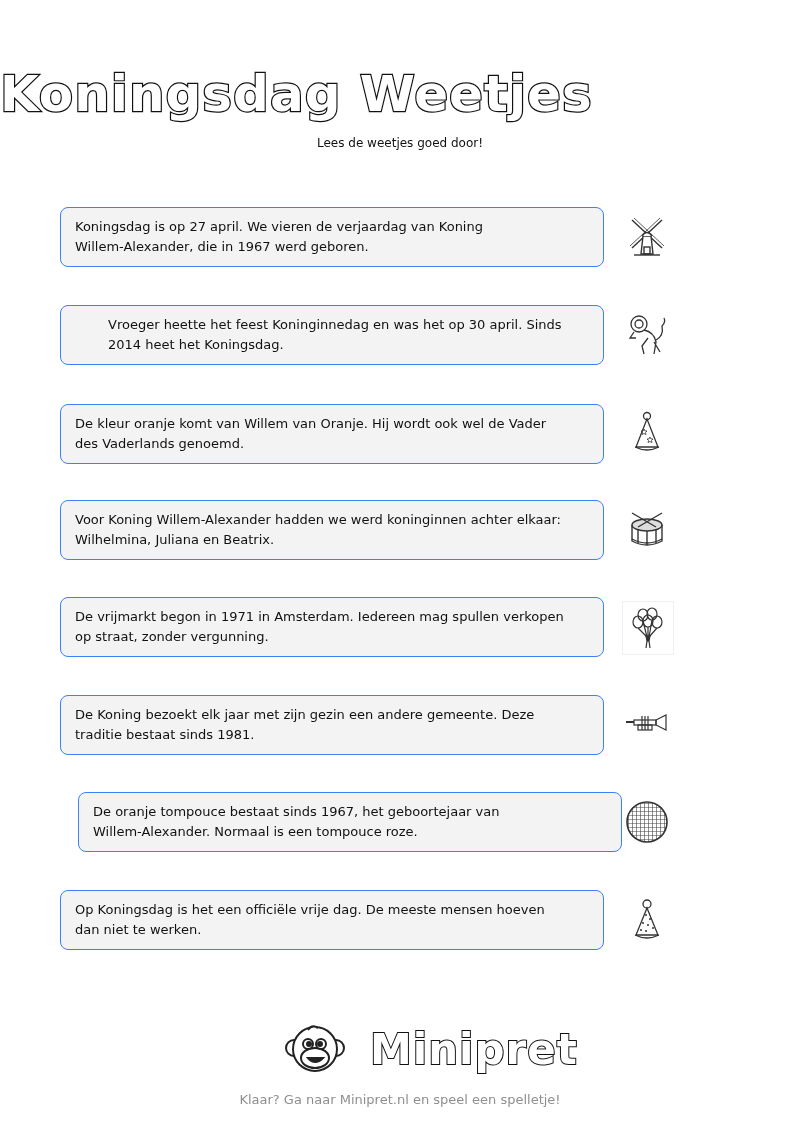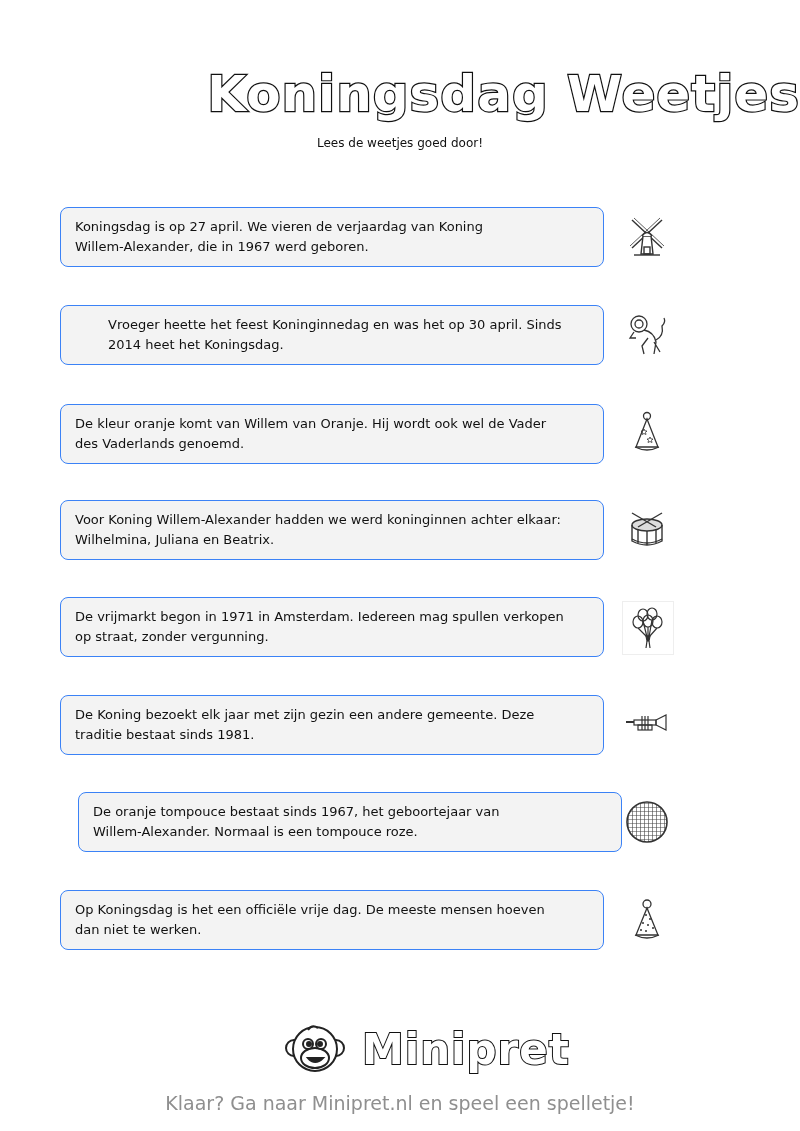--- a/index.html
+++ b/index.html
@@ -1,37 +1,37 @@
 <!DOCTYPE html>
 <html><head>
 <meta charset="utf-8">
 <style>
   html, body { margin: 0; padding: 0; background: #ffffff; }
   body { width: 800px; height: 1131px; position: relative; overflow: hidden;
          font-family: "DejaVu Sans", sans-serif; color: #111; }
-  .title { position: absolute; left: 0; right: 0; top: 62px; text-align: right;
+  .title { position: absolute; left: 0; right: 11px; top: 62px; text-align: left;
            font-family: "DejaVu Sans", sans-serif; font-weight: bold; font-size: 50px;
            letter-spacing: 1px; color: #ffffff;
            -webkit-text-stroke: 2.4px #111; paint-order: stroke fill; line-height: 64px; }
   .subtitle { position: absolute; left: 0; right: 0; top: 136px; text-align: center;
               font-size: 12px; color: #111; }
   .fact { position: absolute; left: 60px; width: 544px; height: 60px; box-sizing: border-box;
           background: #f3f3f3; border: 1px solid #3b82f6; border-radius: 8px;
           padding: 9px 14px 0 14px; font-size: 13px; line-height: 20px; color: #111; }
   .fact-line { display: block; white-space: nowrap; }
   .icon { position: absolute; left: 622px; width: 50px; height: 52px;
           display: flex; align-items: center; justify-content: center; }
   .icon svg { width: 46px; height: 46px; }
   .icon.boxed { border: 1px solid #eeeeee; }
   .logo { position: absolute; top: 1020px; left: 284px; width: 232px; height: 58px;
-          display: flex; align-items: center; gap: 16px; }
+          display: flex; align-items: center; gap: 24px; }
   .logo-text { font-family: "DejaVu Sans", sans-serif; font-weight: bold; font-size: 42px;
                color: #fff; -webkit-text-stroke: 2px #111; paint-order: stroke fill; letter-spacing: 1px; }
   .footer { position: absolute; top: 1092px; left: 0; right: 0; text-align: center;
-            font-size: 19px; color: #8f8f8f; }
+            font-size: 13px; color: #8f8f8f; }
 </style>
 </head>
 <body>
 
 <div class="title">Koningsdag Weetjes</div>
 <div class="subtitle">Lees de weetjes goed door!</div>
 
 <div class="fact" style="top:207px;">
   <span class="fact-line">Koningsdag is op 27 april. We vieren de verjaardag van Koning</span>
   <span class="fact-line">Willem-Alexander, die in 1967 werd geboren.</span>

